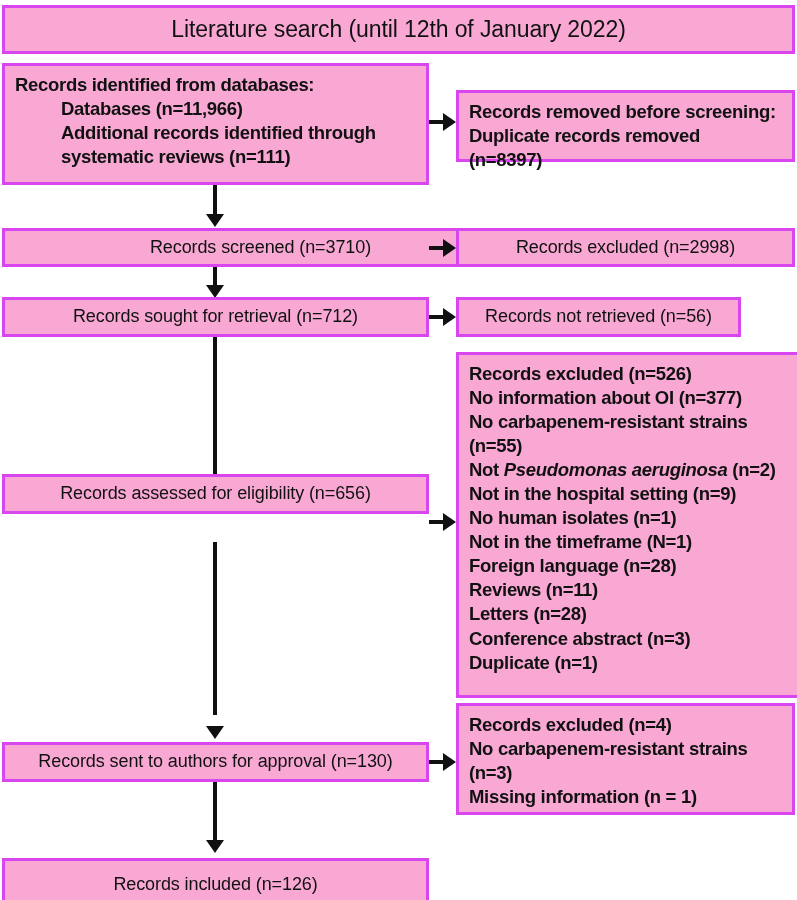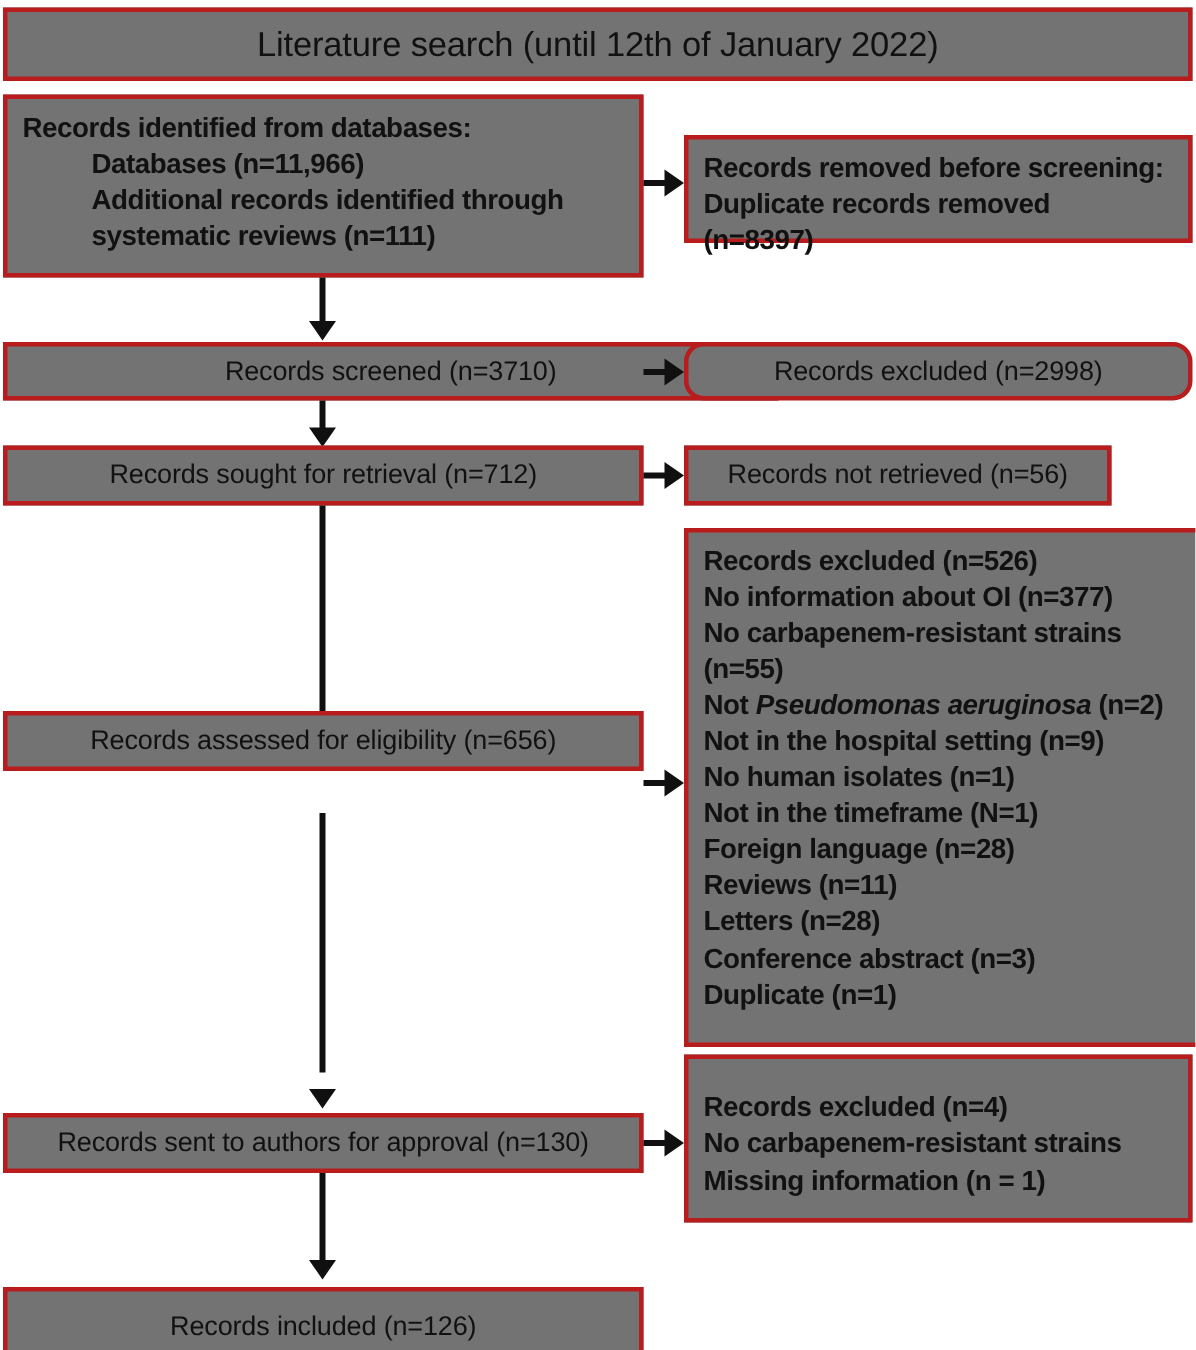--- a/index.html
+++ b/index.html
@@ -12,22 +12,22 @@
     width: 797px;
     height: 900px;
     background: #ffffff;
     font-family: "Liberation Sans", "DejaVu Sans", sans-serif;
     color: #111111;
     overflow: hidden;
   }
   .box {
     position: absolute;
     box-sizing: border-box;
-    border: 3px solid #b91c1c;
-    background: #737373;
+    border: 3px solid #d946ef;
+    background: #f9a8d4;
     display: flex;
     align-items: center;
     line-height: 1.30;
   }
   .box.center {
     justify-content: center;
     text-align: center;
   }
   .box.left {
     justify-content: flex-start;
@@ -116,21 +116,21 @@
   <div class="hline" style="left:429px; top:120px; width:16px;"></div>
   <div class="arrow-right" style="left:443px; top:113px;"></div>
 
   <div class="vline" style="left:213px; top:185px; height:33px;"></div>
   <div class="arrow-down" style="left:206px; top:214px;"></div>
 
   <div class="box center plain" style="left:2px; top:228px; width:517px; height:39px;">
     <span class="txt">Records screened (n=3710)</span>
   </div>
 
-  <div class="box center plain" style="left:456px; top:228px; width:339px; height:39px;border-radius:13px;">
+  <div class="box center plain" style="left:456px; top:228px; width:339px; height:39px;">
     <span class="txt">Records excluded (n=2998)</span>
   </div>
 
   <div class="hline" style="left:429px; top:246px; width:16px;"></div>
   <div class="arrow-right" style="left:443px; top:239px;"></div>
 
   <div class="vline" style="left:213px; top:267px; height:22px;"></div>
   <div class="arrow-down" style="left:206px; top:285px;"></div>
 
   <div class="box center plain" style="left:2px; top:297px; width:427px; height:40px;">
@@ -168,24 +168,25 @@
   <div class="box center plain" style="left:2px; top:474px; width:427px; height:40px;">
     <span class="txt">Records assessed for eligibility (n=656)</span>
   </div>
 
   <div class="hline" style="left:429px; top:520px; width:16px;"></div>
   <div class="arrow-right" style="left:443px; top:513px;"></div>
 
   <div class="vline" style="left:213px; top:542px; height:173px;"></div>
   <div class="arrow-down" style="left:206px; top:726px;"></div>
 
-  <div class="box left bold pad-l" style="left:456px; top:703px; width:339px; height:112px;align-items:center;">
+  <div class="box left bold pad-l" style="left:456px; top:703px; width:339px; height:112px;">
     <span class="txt">
       <span class="listline">Records excluded (n=4)</span>
       <span class="listline">No carbapenem-resistant strains</span>
+      <span class="listline">(n=3)</span>
       <span class="listline">Missing information (n = 1)</span>
     </span>
   </div>
 
   <div class="box center plain" style="left:2px; top:742px; width:427px; height:40px;">
     <span class="txt">Records sent to authors for approval (n=130)</span>
   </div>
 
   <div class="hline" style="left:429px; top:760px; width:16px;"></div>
   <div class="arrow-right" style="left:443px; top:753px;"></div>

